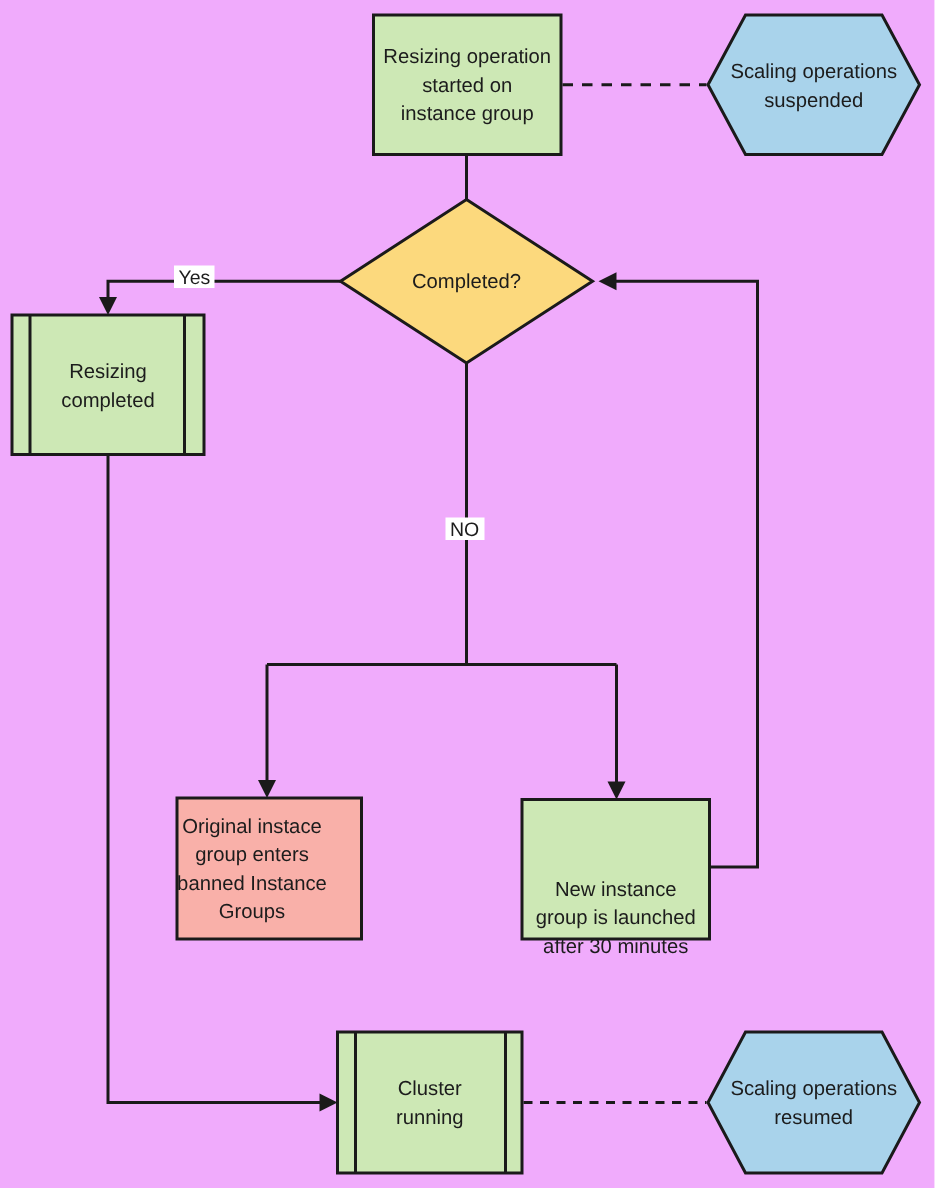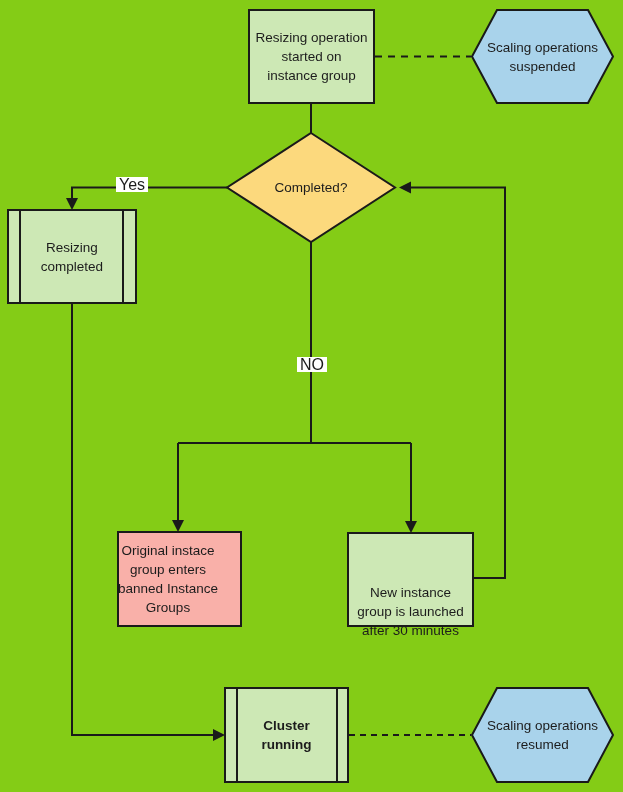--- a/index.html
+++ b/index.html
@@ -1,20 +1,20 @@
 <!DOCTYPE html>
 <html><head>
 <meta charset="utf-8">
 <style>
   html, body { margin: 0; padding: 0; background: #ffffff; }
   .canvas {
     position: relative;
     width: 623px;
     height: 792px;
-    background: #84cc16;
+    background: #f0abfc;
     font-family: "Liberation Sans", sans-serif;
     overflow: hidden;
   }
   .canvas svg { position: absolute; left: 0; top: 0; }
   .edges line, .edges polyline {
     fill: none;
     stroke-width: 2px;
   }
   .edges .dash-long { stroke-dasharray: 7 6; }
   .edges .dash-short { stroke-dasharray: 6 5; }
@@ -29,21 +29,21 @@
     text-align: center;
     white-space: pre-line;
     font-size: 13.5px;
     line-height: 19px;
     color: #1c1c1c;
   }
   .edge-label {
     position: absolute;
     background: #ffffff;
     padding: 0 3px;
-    font-size: 16px;
+    font-size: 13px;
     line-height: 15px;
     color: #1c1c1c;
   }
 </style>
 </head>
 <body>
 
 <div class="canvas">
 
   <svg width="623" height="792" viewBox="0 0 623 792">
@@ -99,23 +99,23 @@
 
   <div class="node-label" style="left:118px; top:532px; width:100px; height:94px;">Original instace
 group enters
 banned Instance
 Groups</div>
 
   <div class="node-label" style="left:348px; top:533px; width:125px; height:93px;margin-top:32px;">New instance
 group is launched
 after 30 minutes</div>
 
-  <div class="node-label" style="left:225px; top:688px; width:123px; height:94px;font-weight:bold;">Cluster
+  <div class="node-label" style="left:225px; top:688px; width:123px; height:94px;">Cluster
 running</div>
 
   <div class="node-label" style="left:472px; top:688px; width:141px; height:94px;">Scaling operations
 resumed</div>
 
   <div class="edge-label" style="left:116px; top:177px;">Yes</div>
 
-  <div class="edge-label" style="left:297px; top:357px;text-align:center;">NO</div>
+  <div class="edge-label" style="left:297px; top:345px;text-align:center;">NO</div>
 
 </div>
 
 </body></html>

